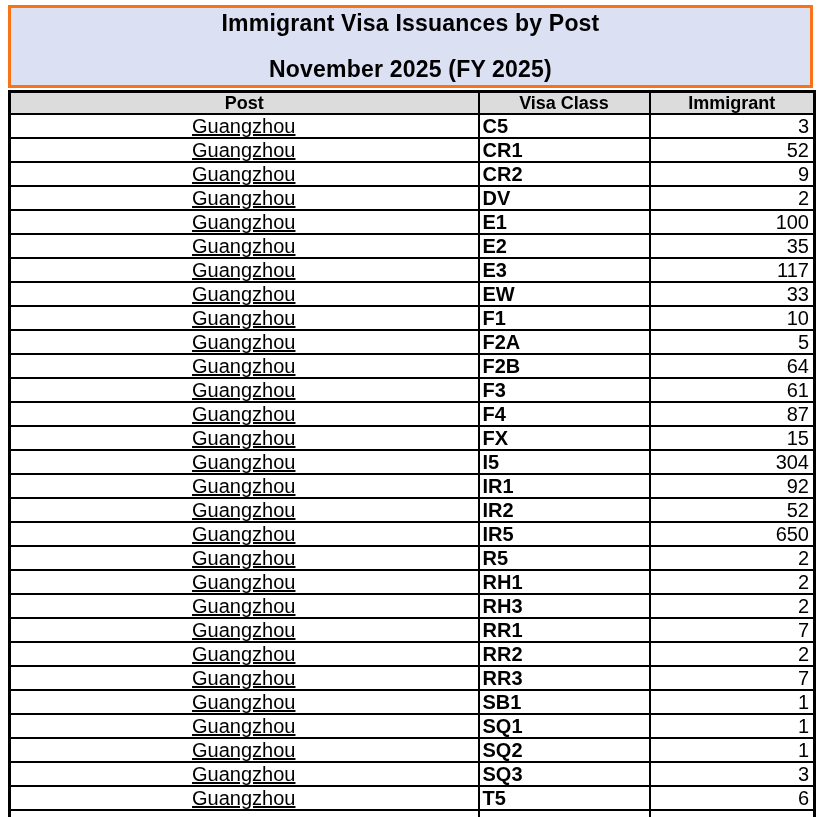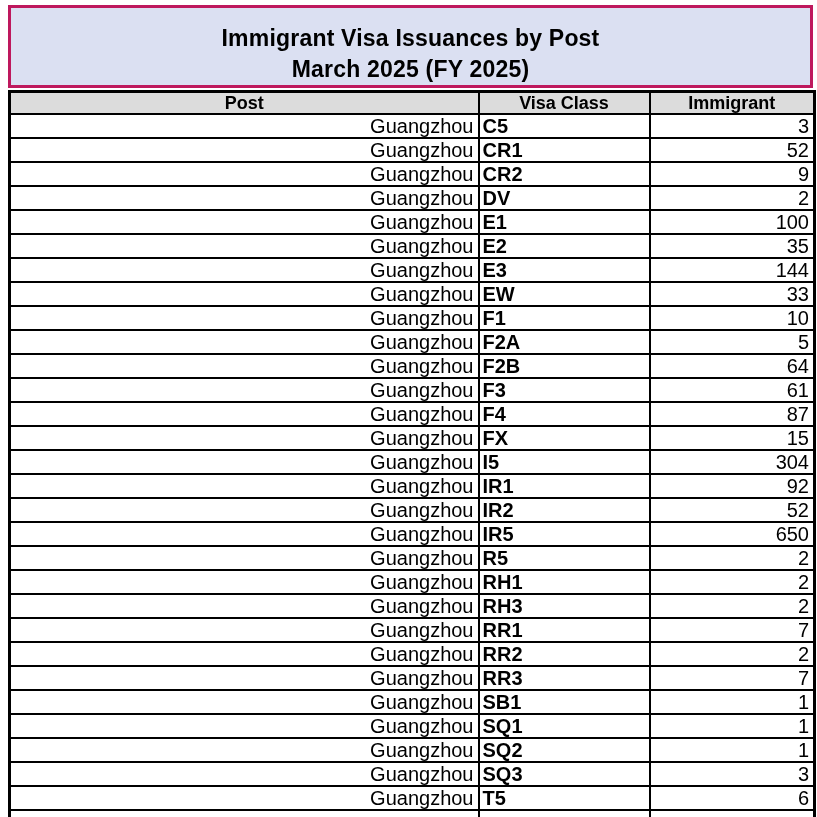--- a/index.html
+++ b/index.html
@@ -13,25 +13,25 @@
   .sheet {
     position: relative;
     width: 817px; height: 817px;
     padding: 5px 4px 0 8px;
     overflow: hidden;
     background: #ffffff;
   }
   .title-box {
     width: 805px;
     height: 83px;
-    border: 3px solid #be185d;
+    border: 3px solid #f97316;
     background: #DBE0F2;
     display: flex;
     flex-direction: column;
-    justify-content: flex-end;
+    justify-content: space-between;
     align-items: center;
     text-align: center;
   }
   .title-line {
     font-size: 23px;
     font-weight: bold;
     line-height: 31px;
     letter-spacing: 0.2px;
   }
   .gap { height: 2px; }
@@ -57,33 +57,33 @@
   table.visa-table td {
     border: 2px solid #000000;
     font-size: 20px;
     height: 22.2px;
     line-height: 22px;
     padding: 0 4px 0 3px;
     white-space: nowrap;
     overflow: hidden;
     vertical-align: middle;
   }
-  td.cell-post { text-align: right; }
+  td.cell-post { text-align: center; text-decoration: underline; }
   td.cell-visa { text-align: left; font-weight: bold; }
   td.cell-iss  { text-align: right; padding-right: 5px; }
   tr.partial-row td { height: 24px; border-bottom: none; }
 </style>
 </head>
 <body>
 
 <div class="sheet">
 
   <div class="title-box">
     <div class="title-line">Immigrant Visa Issuances by Post</div>
-    <div class="title-line">March 2025 (FY 2025)</div>
+    <div class="title-line">November 2025 (FY 2025)</div>
   </div>
 
   <div class="gap"></div>
 
   <table class="visa-table">
     <colgroup>
       <col class="c-post">
       <col class="c-visa">
       <col class="c-iss">
     </colgroup>
@@ -121,21 +121,21 @@
           <td class="cell-iss">100</td>
         </tr>
         <tr>
           <td class="cell-post">Guangzhou</td>
           <td class="cell-visa">E2</td>
           <td class="cell-iss">35</td>
         </tr>
         <tr>
           <td class="cell-post">Guangzhou</td>
           <td class="cell-visa">E3</td>
-          <td class="cell-iss">144</td>
+          <td class="cell-iss">117</td>
         </tr>
         <tr>
           <td class="cell-post">Guangzhou</td>
           <td class="cell-visa">EW</td>
           <td class="cell-iss">33</td>
         </tr>
         <tr>
           <td class="cell-post">Guangzhou</td>
           <td class="cell-visa">F1</td>
           <td class="cell-iss">10</td>

